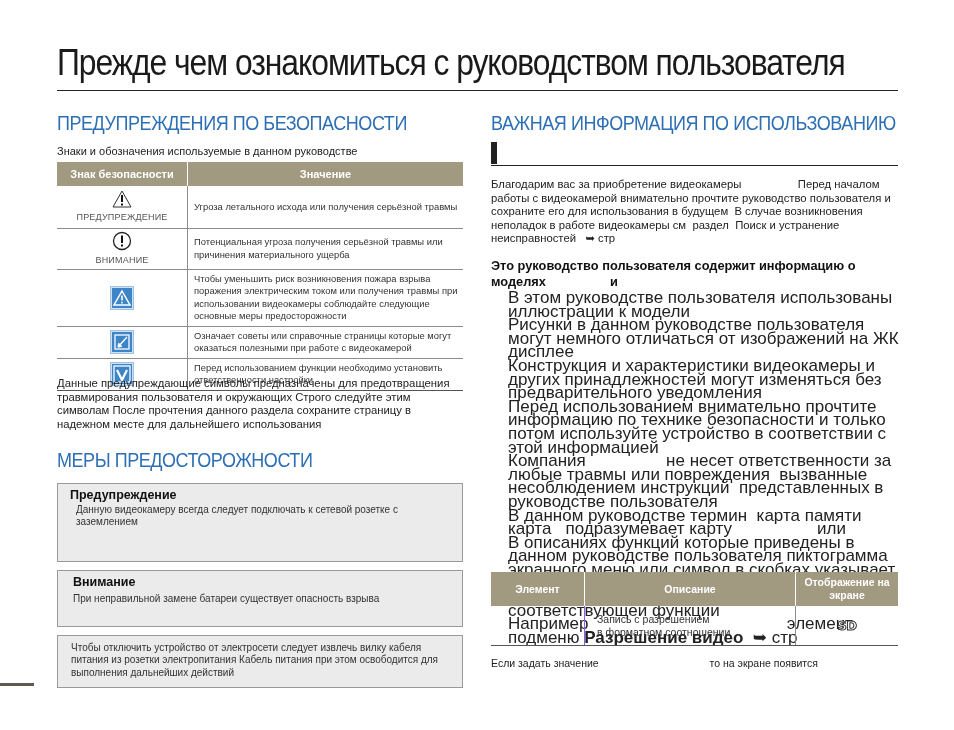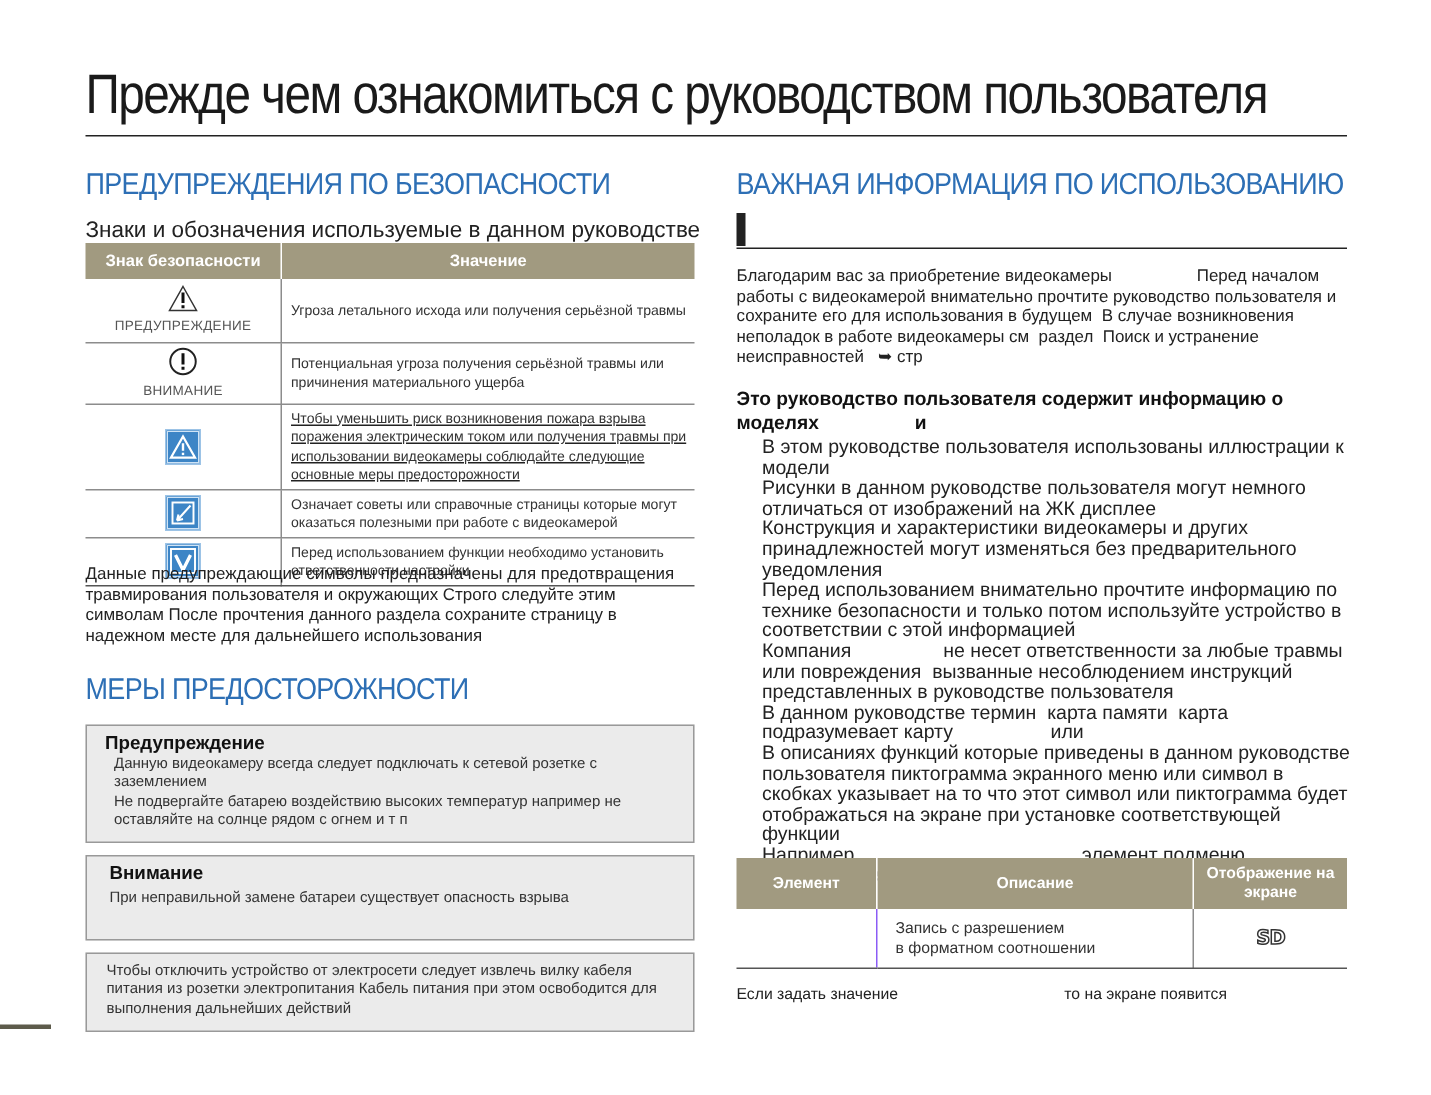--- a/index.html
+++ b/index.html
@@ -1,37 +1,37 @@
 <!DOCTYPE html>
 <html><head>
 <meta charset="utf-8">
 <style>
   html, body { margin: 0; padding: 0; background: #ffffff; }
   body { width: 954px; height: 730px; position: relative; overflow: hidden; font-family: "Liberation Sans", sans-serif; color: #222; }
   .page-title { position: absolute; left: 57px; top: 42px; font-size: 37px; color: #1a1a1a; letter-spacing: -1.2px; transform: scaleX(0.86); transform-origin: left top; white-space: nowrap; font-weight: normal; margin: 0; }
   .title-rule { position: absolute; left: 57px; top: 90px; width: 841px; height: 1px; background: #222; }
   .sec-head { position: absolute; font-size: 20px; color: #2d6fb5; letter-spacing: -0.5px; transform: scaleX(0.9); transform-origin: left top; white-space: nowrap; margin: 0; font-weight: normal; }
-  .intro { position: absolute; left: 57px; top: 145px; font-size: 15px; color: #222; }
+  .intro { position: absolute; left: 57px; top: 145px; font-size: 11px; color: #222; }
   table.sym { position: absolute; left: 57px; top: 162px; width: 406px; border-collapse: collapse; font-size: 9.4px; }
   table.sym th { background: #a19a80; color: #fff; font-weight: bold; height: 24px; font-size: 11px; padding: 0; }
   table.sym th.c1 { width: 130px; border-right: 1px solid #fff; }
   table.sym td { border-bottom: 1px solid #8c8c8c; vertical-align: middle; padding: 3px 4px 3px 6px; color: #333; line-height: 12.5px; }
   table.sym td.icell { width: 122px; border-right: 1px solid #8c8c8c; text-align: center; padding: 2px 0; }
   table.sym tr:last-child td { border-bottom: 1.5px solid #555; }
   .icon-label { display: block; color: #555; font-size: 9px; letter-spacing: 0.2px; }
   .blue-icon { display: inline-block; width: 22px; height: 22px; background: #3d85c6; border: 1px solid #9cc3e6; box-shadow: inset 0 0 0 1px #cfe3f5; vertical-align: middle; }
   .para { position: absolute; font-size: 11.3px; line-height: 13.6px; color: #222; }
   .box { position: absolute; left: 57px; width: 406px; background: #ebebeb; border: 1px solid #999; box-sizing: border-box; }
   .box-title { font-weight: bold; font-size: 12.5px; color: #111; }
   .box-text { font-size: 10px; line-height: 12.3px; color: #333; }
   .subhead { position: absolute; left: 491px; top: 140px; width: 407px; height: 25px; border-bottom: 1px solid #222; }
   .subhead-bar { position: absolute; left: 0; top: 2px; width: 6px; height: 22px; background: #222; }
   .subhead-text { position: absolute; left: 12px; top: 2px; font-size: 15px; color: #111; }
   .bold-head { position: absolute; left: 491px; top: 258px; width: 410px; font-size: 12.8px; font-weight: bold; line-height: 16px; color: #111; }
-  .list { position: absolute; left: 508px; top: 291px; width: 395px; font-size: 13px; line-height: 13.6px; color: #222; }
+  .list { position: absolute; left: 508px; top: 291px; width: 395px; font-size: 17px; line-height: 13.6px; color: #222; }
   table.elem { position: absolute; left: 491px; top: 572px; width: 407px; border-collapse: collapse; font-size: 10.5px; }
   table.elem th { background: #a19a80; color: #fff; font-weight: bold; font-size: 10.5px; height: 34px; padding: 0; line-height: 13px; }
   table.elem th.b { border-left: 1px solid #fff; }
   table.elem td { height: 37px; border-bottom: 1.5px solid #555; font-size: 10.5px; color: #333; line-height: 13px; }
   table.elem td.mid { border-left: 1px solid #8b5cf6; border-right: 1px solid #8c8c8c; padding-left: 12px; }
   .sd { font-weight: bold; color: #fff; -webkit-text-stroke: 1px #333; font-size: 13px; letter-spacing: -0.5px; font-family: "DejaVu Sans", sans-serif; }
   .corner-bar { position: absolute; left: 0; top: 683px; width: 34px; height: 3px; background: #5d5b4b; }
 </style>
 </head>
 <body>
@@ -69,21 +69,21 @@
           <svg width="20" height="20" viewBox="0 0 20 20">
               <circle cx="10" cy="10" r="8.5" fill="none" stroke="#222" stroke-width="1.3"></circle>
               <rect x="9" y="4.5" width="2" height="7.5" fill="#111"></rect>
               <rect x="9" y="13.5" width="2" height="2" fill="#111"></rect>
             </svg>
         </span>
         <span class="icon-label">ВНИМАНИЕ</span>
       </td>
       <td>Потенциальная угроза получения серьёзной травмы или причинения материального ущерба</td>
     </tr>
-    <tr style="height:50px;text-decoration:underline;">
+    <tr style="height:50px;">
       <td class="icell">
         <span class="blue-icon">
           <svg width="22" height="22" viewBox="0 0 22 22">
               <path d="M11 4 L19 18 L3 18 Z" fill="none" stroke="#fff" stroke-width="1.5"></path>
               <rect x="10.2" y="8.5" width="1.6" height="5" fill="#fff"></rect>
               <rect x="10.2" y="14.8" width="1.6" height="1.6" fill="#fff"></rect>
             </svg>
         </span>
       </td>
       <td>Чтобы уменьшить риск возникновения пожара  взрыва  поражения электрическим током или получения травмы при использовании видеокамеры  соблюдайте следующие основные меры предосторожности</td>
@@ -113,21 +113,20 @@
   </tbody>
 </table>
 
 <div class="para" style="left:57px; top:377px; width:400px;">Данные предупреждающие символы предназначены для предотвращения травмирования пользователя и окружающих  Строго следуйте этим символам  После прочтения данного раздела сохраните страницу в надежном месте для дальнейшего использования</div>
 
 <h2 class="sec-head" style="left:57px; top:449px;">МЕРЫ ПРЕДОСТОРОЖНОСТИ</h2>
 
 <div class="box" style="top:483px; height:79px; padding:4px 6px 0 12px;">
   <div class="box-title">Предупреждение</div>
   <div class="box-text" style="padding-left:6px; margin-top:2px;">Данную видеокамеру всегда следует подключать к сетевой розетке с заземлением</div>
-  <div class="box-text" style="padding-left:6px;">Не подвергайте батарею воздействию высоких температур  например не оставляйте на солнце  рядом с огнем и т п</div>
 </div>
 
 <div class="box" style="top:570px; height:57px; padding:4px 6px 0 15px;">
   <div class="box-title">Внимание</div>
   <div class="box-text" style="margin-top:4px;">При неправильной замене батареи существует опасность взрыва</div>
 </div>
 
 <div class="box" style="top:635px; height:53px; padding:6px 8px 0 13px;">
   <div class="box-text">Чтобы отключить устройство от электросети  следует извлечь вилку кабеля питания из розетки электропитания  Кабель питания при этом освободится для выполнения дальнейших действий</div>
 </div>

